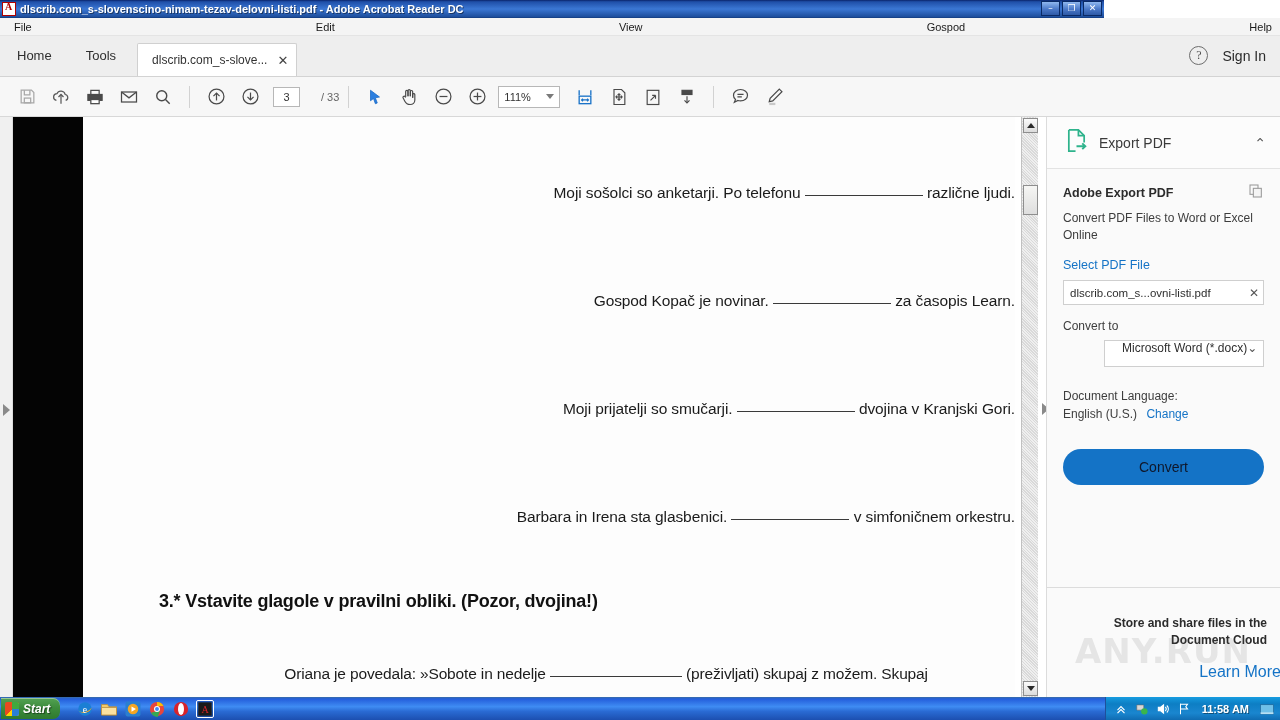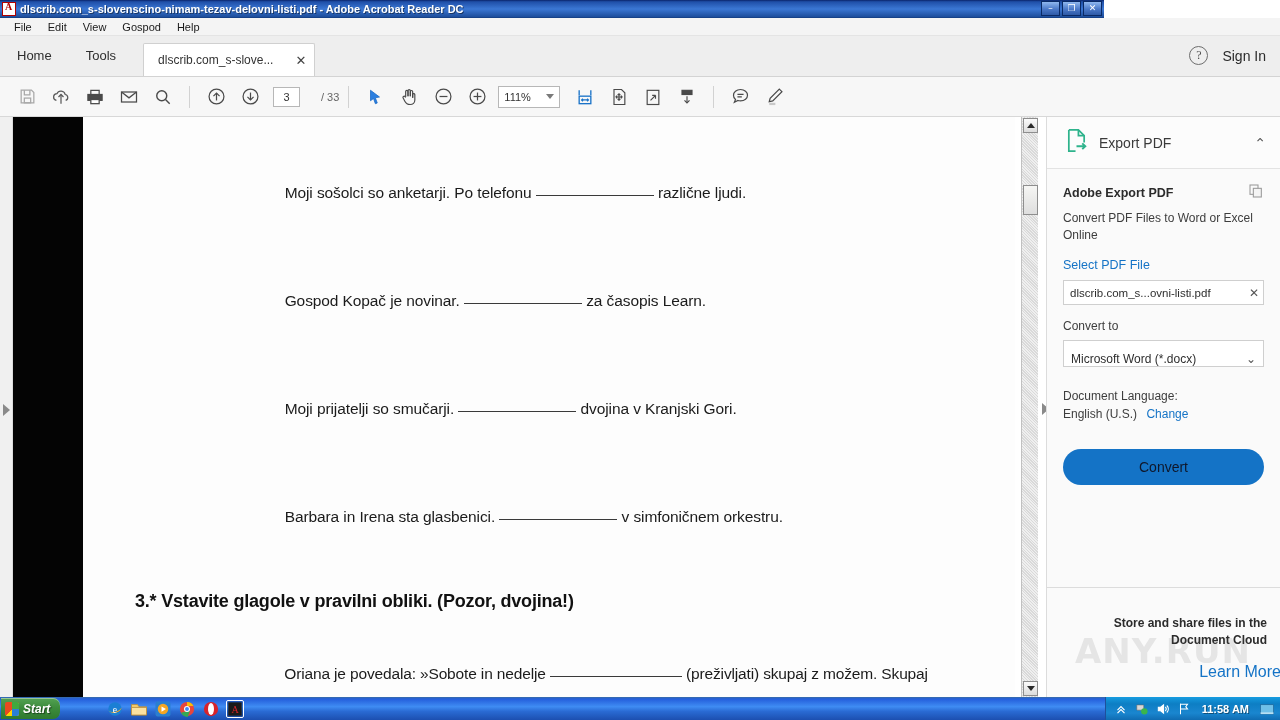--- a/index.html
+++ b/index.html
@@ -40,42 +40,41 @@
     background: linear-gradient(to bottom,#8fb7ef,#4a78c8 55%,#2e5aa8);
     border: 1px solid #0a2a66;
     color: #ffffff; font-size: 9px; line-height: 13px; text-align: center;
     font-family: "DejaVu Sans", sans-serif;
   }
 
   
   #menubar {
     position: absolute; left: 0; top: 18px; width: 1280px; height: 18px;
     background: #f4f4f4; border-bottom: 1px solid #e4e4e4;
-    display: flex; align-items: center; padding-left: 6px;
+    display: flex; align-items: center; padding-left: 6px; justify-content: space-between;
   }
   #menubar span {
     font-size: 11px; color: #1a1a1a; padding: 0 8px; cursor: default;
   }
 
   
   #tabstrip {
     position: absolute; left: 0; top: 36px; width: 1280px; height: 41px;
     background: #eeeeee; border-bottom: 1px solid #d3d3d3;
     display: flex; align-items: flex-end;
   }
   .topbtn {
     height: 41px; line-height: 41px; padding: 0 17px;
     font-size: 13px; color: #2e2e2e; cursor: default;
   }
   #doc-tab {
-    height: 33px; margin-left: 10px; margin-bottom: 0;
+    height: 33px; margin-left: 4px; margin-bottom: 0;
     background: #ffffff; border: 1px solid #d0d0d0; border-bottom: none;
     display: flex; align-items: center; padding: 0 8px 0 14px;
     border-radius: 2px 2px 0 0;
-    gap: 12px;
   }
   #doc-tab .tab-label { font-size: 12px; color: #333333; white-space: nowrap; }
   #doc-tab .tab-close {
     margin-left: 10px; font-size: 13px; color: #444444;
     font-family: "DejaVu Sans", sans-serif; line-height: 1;
   }
   #tabstrip-right {
     margin-left: auto; display: flex; align-items: center;
     height: 41px; padding-right: 14px; gap: 14px;
   }
@@ -136,24 +135,24 @@
   #page {
     position: absolute; left: 83px; top: 0; width: 932px; height: 580px;
     background: #fdfdfd;
   }
   #pageinner { position: absolute; left: 0; top: 0; width: 932px; padding: 8px 0 0 0; }
 
   .line {
     font-family: "Liberation Sans", sans-serif;
     color: #1b1b1b; white-space: pre-wrap;
   }
-  .blk-a { font-size: 15.5px; line-height: 36px; padding-left: 168px; letter-spacing: -0.1px; }
+  .blk-a { font-size: 15.5px; line-height: 36px; padding-left: 168px; letter-spacing: -0.1px; text-align: right; }
   .heading {
     font-size: 18px; font-weight: bold; color: #111;
-    padding-left: 52px; margin-top: 20px; margin-bottom: 8px;
+    padding-left: 76px; margin-top: 20px; margin-bottom: 8px;
     letter-spacing: -0.2px;
   }
   .blk-b { font-size: 15.5px; line-height: 36px; padding-left: 168px; letter-spacing: -0.15px; }
   .fill {
     display: inline-block; border-bottom: 1px solid #3a3a3a;
     vertical-align: 2px;
   }
   .f-l { width: 118px; }
   .f-m { width: 132px; }
 
@@ -211,21 +210,21 @@
     display: flex; align-items: center; padding: 0 4px 0 6px;
   }
   #filebox .fname {
     font-size: 11.5px; color: #2e2e2e; overflow: hidden;
     white-space: nowrap; flex: 1;
   }
   #filebox .fx { font-size: 12px; color: #555; margin-left: -7px; font-family: "DejaVu Sans", sans-serif; }
   .pane-label2 { font-size: 12px; color: #3d3d3d; margin-top: 14px; }
   #convsel {
     margin-top: 7px; height: 27px; border: 1px solid #cfcfcf; background: #fff;
-    display: flex; align-items: flex-end; padding: 0 7px;
+    display: flex; align-items: flex-start; padding: 0 17px; margin-left: 41px;
   }
   #convsel .cv { font-size: 12px; color: #2e2e2e; flex: 1; white-space: nowrap; }
   #convsel .cvchev { color: #555; font-size: 12px; font-family: "DejaVu Sans", sans-serif; }
   #doclang { font-size: 12px; color: #3d3d3d; margin-top: 20px; line-height: 18px; }
   #doclang .lnk { color: #1473c6; }
   #convert-btn {
     margin: 26px 0 0 0; height: 36px; border-radius: 18px;
     background: #1473c6; color: #0f172a; font-size: 14px;
     display: flex; align-items: center; justify-content: center;
   }
@@ -246,21 +245,21 @@
     display: flex; align-items: center; justify-content: center;
     font-size: 34px; font-weight: bold; color: rgba(90,90,90,.13);
     letter-spacing: 1px; pointer-events: none;
     font-family: "DejaVu Sans", sans-serif;
   }
 
   
   #taskbar {
     position: absolute; left: 0; top: 697px; width: 1280px; height: 23px;
     background: linear-gradient(to bottom,#3a6ea5 0%,#245edb 8%,#3f8cf3 42%,#2a6bd4 62%,#1c4fb0 100%);
-    display: flex; align-items: center; gap: 30px;
+    display: flex; align-items: center;
   }
   #startbtn {
     height: 21px; margin: 0 6px 0 1px; padding: 0 10px 0 4px;
     background: linear-gradient(to bottom,#54a254,#3d8c3d 45%,#2f7a2f);
     border-radius: 0 7px 7px 0; display: flex; align-items: center;
     box-shadow: inset 0 1px 0 rgba(255,255,255,.4);
   }
   #startbtn .flag {
     width: 14px; height: 14px; margin-right: 4px;
     background:

